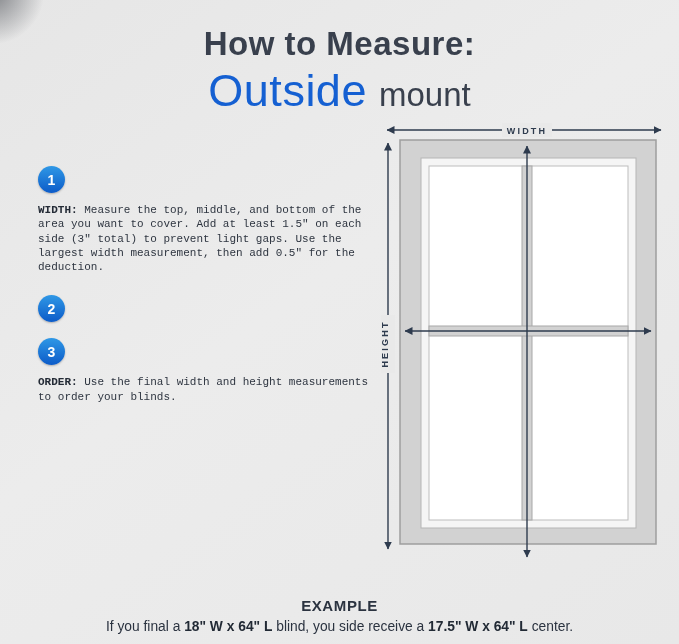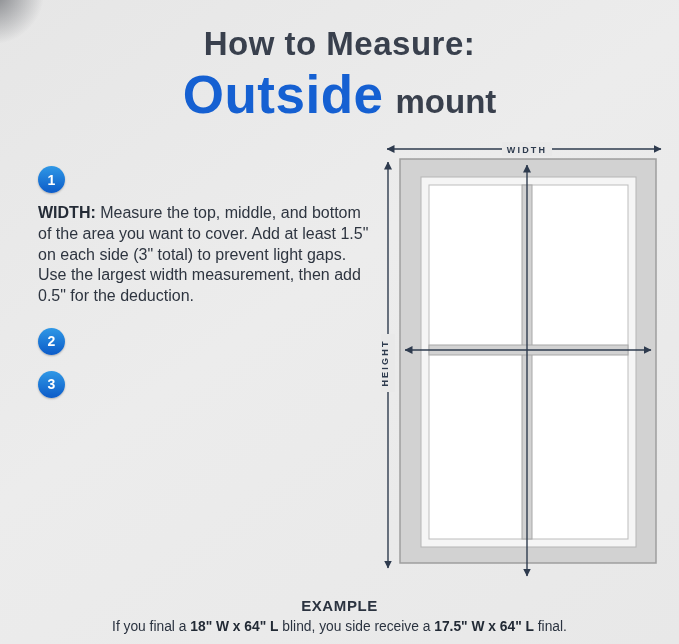--- a/index.html
+++ b/index.html
@@ -33,28 +33,28 @@
     letter-spacing: 0.5px;
   }
   .header .line2 {
     margin-top: 4px;
     display: flex;
     justify-content: center;
     align-items: baseline;
     gap: 12px;
   }
   .header .accent {
-    font-size: 53px;
-    font-weight: 700;
+    font-size: 45px;
+    font-weight: 400;
     color: #1560d2;
     letter-spacing: 0.5px;
   }
   .header .rest {
     font-size: 33px;
-    font-weight: 700;
+    font-weight: 400;
     color: #39404d;
   }
 
   
   .steps {
     position: absolute;
     left: 38px;
     top: 166px;
     width: 338px;
   }
@@ -67,33 +67,34 @@
     color: #ffffff;
     font-size: 14px;
     font-weight: 700;
     display: flex;
     align-items: center;
     justify-content: center;
     margin-bottom: 10px;
     box-shadow: 0 1px 2px rgba(0,0,0,0.25);
   }
   .step p {
-    font-size: 16px;
+    font-size: 11px;
     line-height: 1.3;
     color: #2e3540;
     margin-bottom: 21px;
+    font-family: Liberation Mono, monospace;
   }
   .step p b { color: #242b36; }
   .step.step-3 { margin-top: 16px; }
 
   
   .diagram {
     position: absolute;
     left: 372px;
-    top: 132px;
+    top: 113px;
     width: 300px;
     height: 462px;
   }
   .diagram svg { display: block; width: 100%; height: 100%; }
   .dim-label {
     font-family: "Liberation Sans", sans-serif;
     font-size: 9px;
     font-weight: 700;
     letter-spacing: 2.2px;
     fill: #2e3b4e;
@@ -139,20 +140,21 @@
       <div class="step-circle">1</div>
       <p><b>WIDTH:</b> <span>Measure the top, middle, and bottom of the area you want to cover. Add at least 1.5" on each side (3" total) to prevent light gaps. Use the largest width measurement, then add 0.5" for the deduction.</span></p>
     </div>
 
     <div class="step step-2">
       <div class="step-circle">2</div>
     </div>
 
     <div class="step step-3">
       <div class="step-circle">3</div>
+      <p><b>ORDER:</b> <span>Use the final width and height measurements to order your blinds.</span></p>
     </div>
 
   </div>
 
   <div class="diagram">
     <svg viewBox="0 0 300 462" xmlns="http://www.w3.org/2000/svg">
       <defs>
         <marker id="arrow-end" markerWidth="9" markerHeight="9" refX="7.5" refY="4" orient="auto" markerUnits="userSpaceOnUse">
           <path d="M0,0 L8,4 L0,8 Z" fill="#2e3b4e"></path>
         </marker>
@@ -175,16 +177,16 @@
       <rect x="9" y="202" width="14" height="58" fill="#e9e9e9"></rect>
       <text x="16" y="231" text-anchor="middle" transform="rotate(-90 16 231)" class="dim-label">HEIGHT</text>
 
       <line x1="155" y1="33" x2="155" y2="444" stroke="#2e3b4e" stroke-width="1.4" marker-start="url(#arrow-start)" marker-end="url(#arrow-end)"></line>
       <line x1="33" y1="218" x2="279" y2="218" stroke="#2e3b4e" stroke-width="1.4" marker-start="url(#arrow-start)" marker-end="url(#arrow-end)"></line>
     </svg>
   </div>
 
   <div class="example">
     <div class="ex-title">EXAMPLE</div>
-    <div class="ex-sentence"><span>If you final a </span><b>18" W x 64" L</b><span> blind, you side receive a </span><b>17.5" W x 64" L</b><span> final.</span></div>
+    <div class="ex-sentence"><span>If you final a </span><b>18" W x 64" L</b><span> blind, you side receive a </span><b>17.5" W x 64" L</b><span> center.</span></div>
   </div>
 
 </div>
 
 </body></html>

